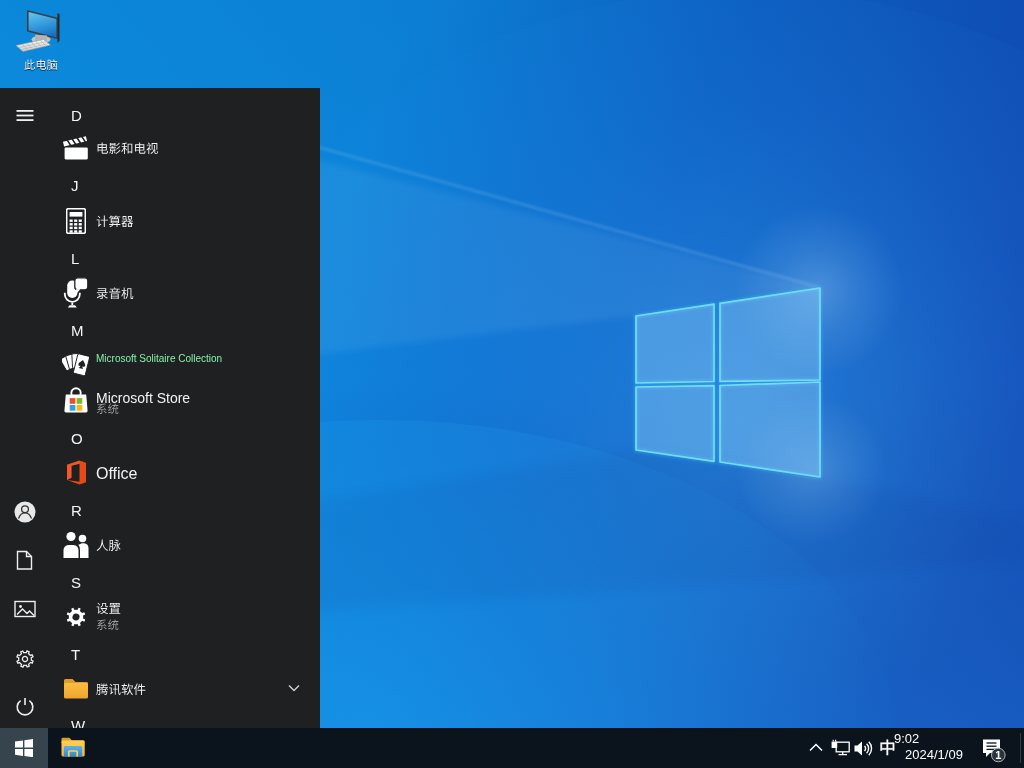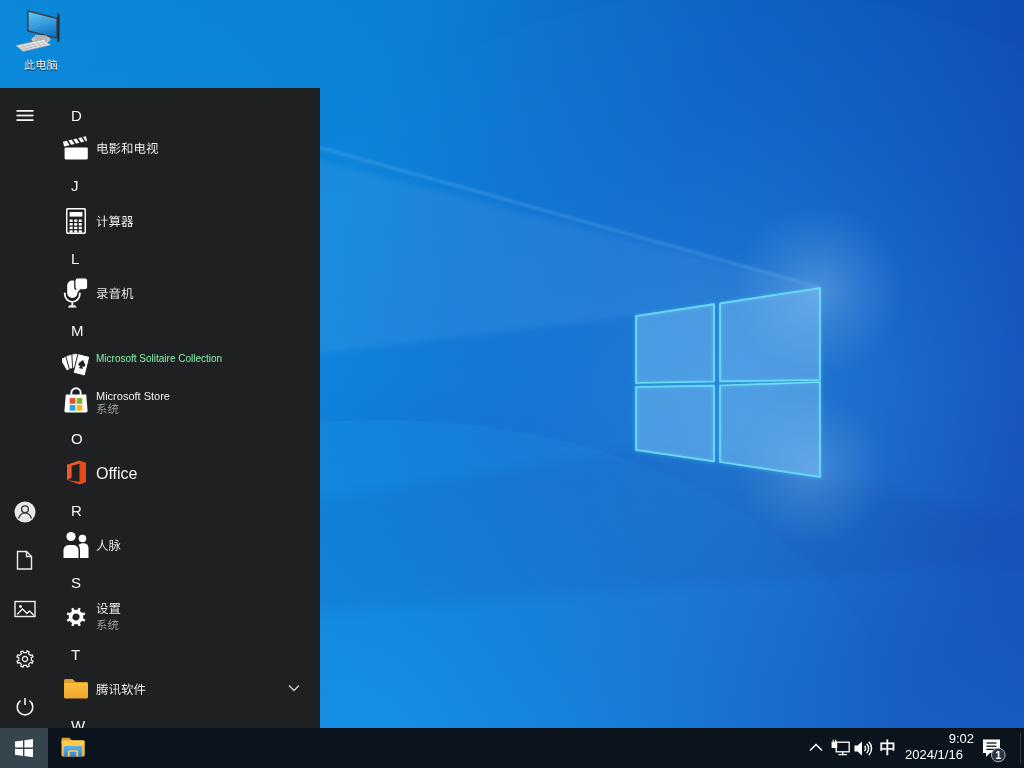--- a/index.html
+++ b/index.html
@@ -202,21 +202,21 @@
       </g>
     </svg>
     <svg style="position:absolute;left:96px;top:286.7px;overflow:visible" width="37.5" height="14.4" viewBox="0 0 3000 1150" fill="#f2f2f2">
       <g transform="translate(0,880) scale(1,-1)">
         <use href="#g9" transform="translate(0,0)"></use>
         <use href="#g10" transform="translate(1000,0)"></use>
         <use href="#g11" transform="translate(2000,0)"></use>
       </g>
     </svg>
     <div class="abs" style="left:96px;top:353px;font-size:10px;color:#86efac;white-space:nowrap;letter-spacing:0px">Microsoft Solitaire Collection</div>
-    <div class="abs" style="left:96px;top:390px;font-size:11px;color:#f2f2f2;white-space:nowrap;letter-spacing:0px">Microsoft Store</div>
+    <div class="abs" style="left:96px;top:390px;font-size:14px;color:#f2f2f2;white-space:nowrap;letter-spacing:0px">Microsoft Store</div>
     <svg style="position:absolute;left:96px;top:403.2px;overflow:visible" width="23.0" height="13.2" viewBox="0 0 2000 1150" fill="#9e9e9e">
       <g transform="translate(0,880) scale(1,-1)">
         <use href="#g12" transform="translate(0,0)"></use>
         <use href="#g13" transform="translate(1000,0)"></use>
       </g>
     </svg>
     <div class="abs" style="left:96px;top:464.9px;font-size:16px;color:#f2f2f2;white-space:nowrap;letter-spacing:0px">Office</div>
     <svg style="position:absolute;left:96px;top:538.7px;overflow:visible" width="25.0" height="14.4" viewBox="0 0 2000 1150" fill="#f2f2f2">
       <g transform="translate(0,880) scale(1,-1)">
         <use href="#g14" transform="translate(0,0)"></use>
@@ -371,22 +371,22 @@
 <path d="M10.5,5 a3.4,3.4 0 0 1 0,5"></path>
 <path d="M12.6,2.8 a6.5,6.5 0 0 1 0,9.4"></path>
 <path d="M14.8,0.7 a9.8,9.8 0 0 1 0,13.6"></path>
 </g>
     </svg>
     <svg style="position:absolute;left:878.5px;top:739.0px;overflow:visible" width="16.8" height="19.3" viewBox="0 0 1000 1150" fill="#fff" stroke="#fff" stroke-width="30">
       <g transform="translate(0,880) scale(1,-1)">
         <use href="#g22" transform="translate(0,0)"></use>
       </g>
     </svg>
-    <div class="abs" style="left:894px;top:731px;width:80px;font-size:13px;color:#fff;text-align:right">9:02</div>
-    <div class="abs" style="left:888px;top:746.5px;width:92px;font-size:13px;color:#fff;text-align:center">2024/1/16</div>
+    <div class="abs" style="left:894px;top:731px;width:80px;font-size:13px;color:#fff;text-align:left">9:02</div>
+    <div class="abs" style="left:888px;top:746.5px;width:92px;font-size:13px;color:#fff;text-align:center">2024/1/09</div>
     <svg class="abs" style="left:981px;top:738px" width="28" height="26" viewBox="0 0 28 26">
 <path d="M2,1.5 h17 v13.5 h-10 l-4,4 v-4 h-3 z" fill="#fff"></path>
 <g stroke="#0b141c" stroke-width="1.3">
         <line x1="5.5" y1="5" x2="15.5" y2="5"></line>
         <line x1="5.5" y1="8.2" x2="15.5" y2="8.2"></line>
         <line x1="5.5" y1="11.4" x2="15.5" y2="11.4"></line>
       </g>
 <circle cx="17.3" cy="17" r="6.8" fill="#2c353f" stroke="#aeb4ba" stroke-width="1"></circle>
 <text x="17.3" y="21" font-size="11" font-weight="bold" fill="#fff" text-anchor="middle" font-family="Liberation Sans">1</text>
 </svg>

